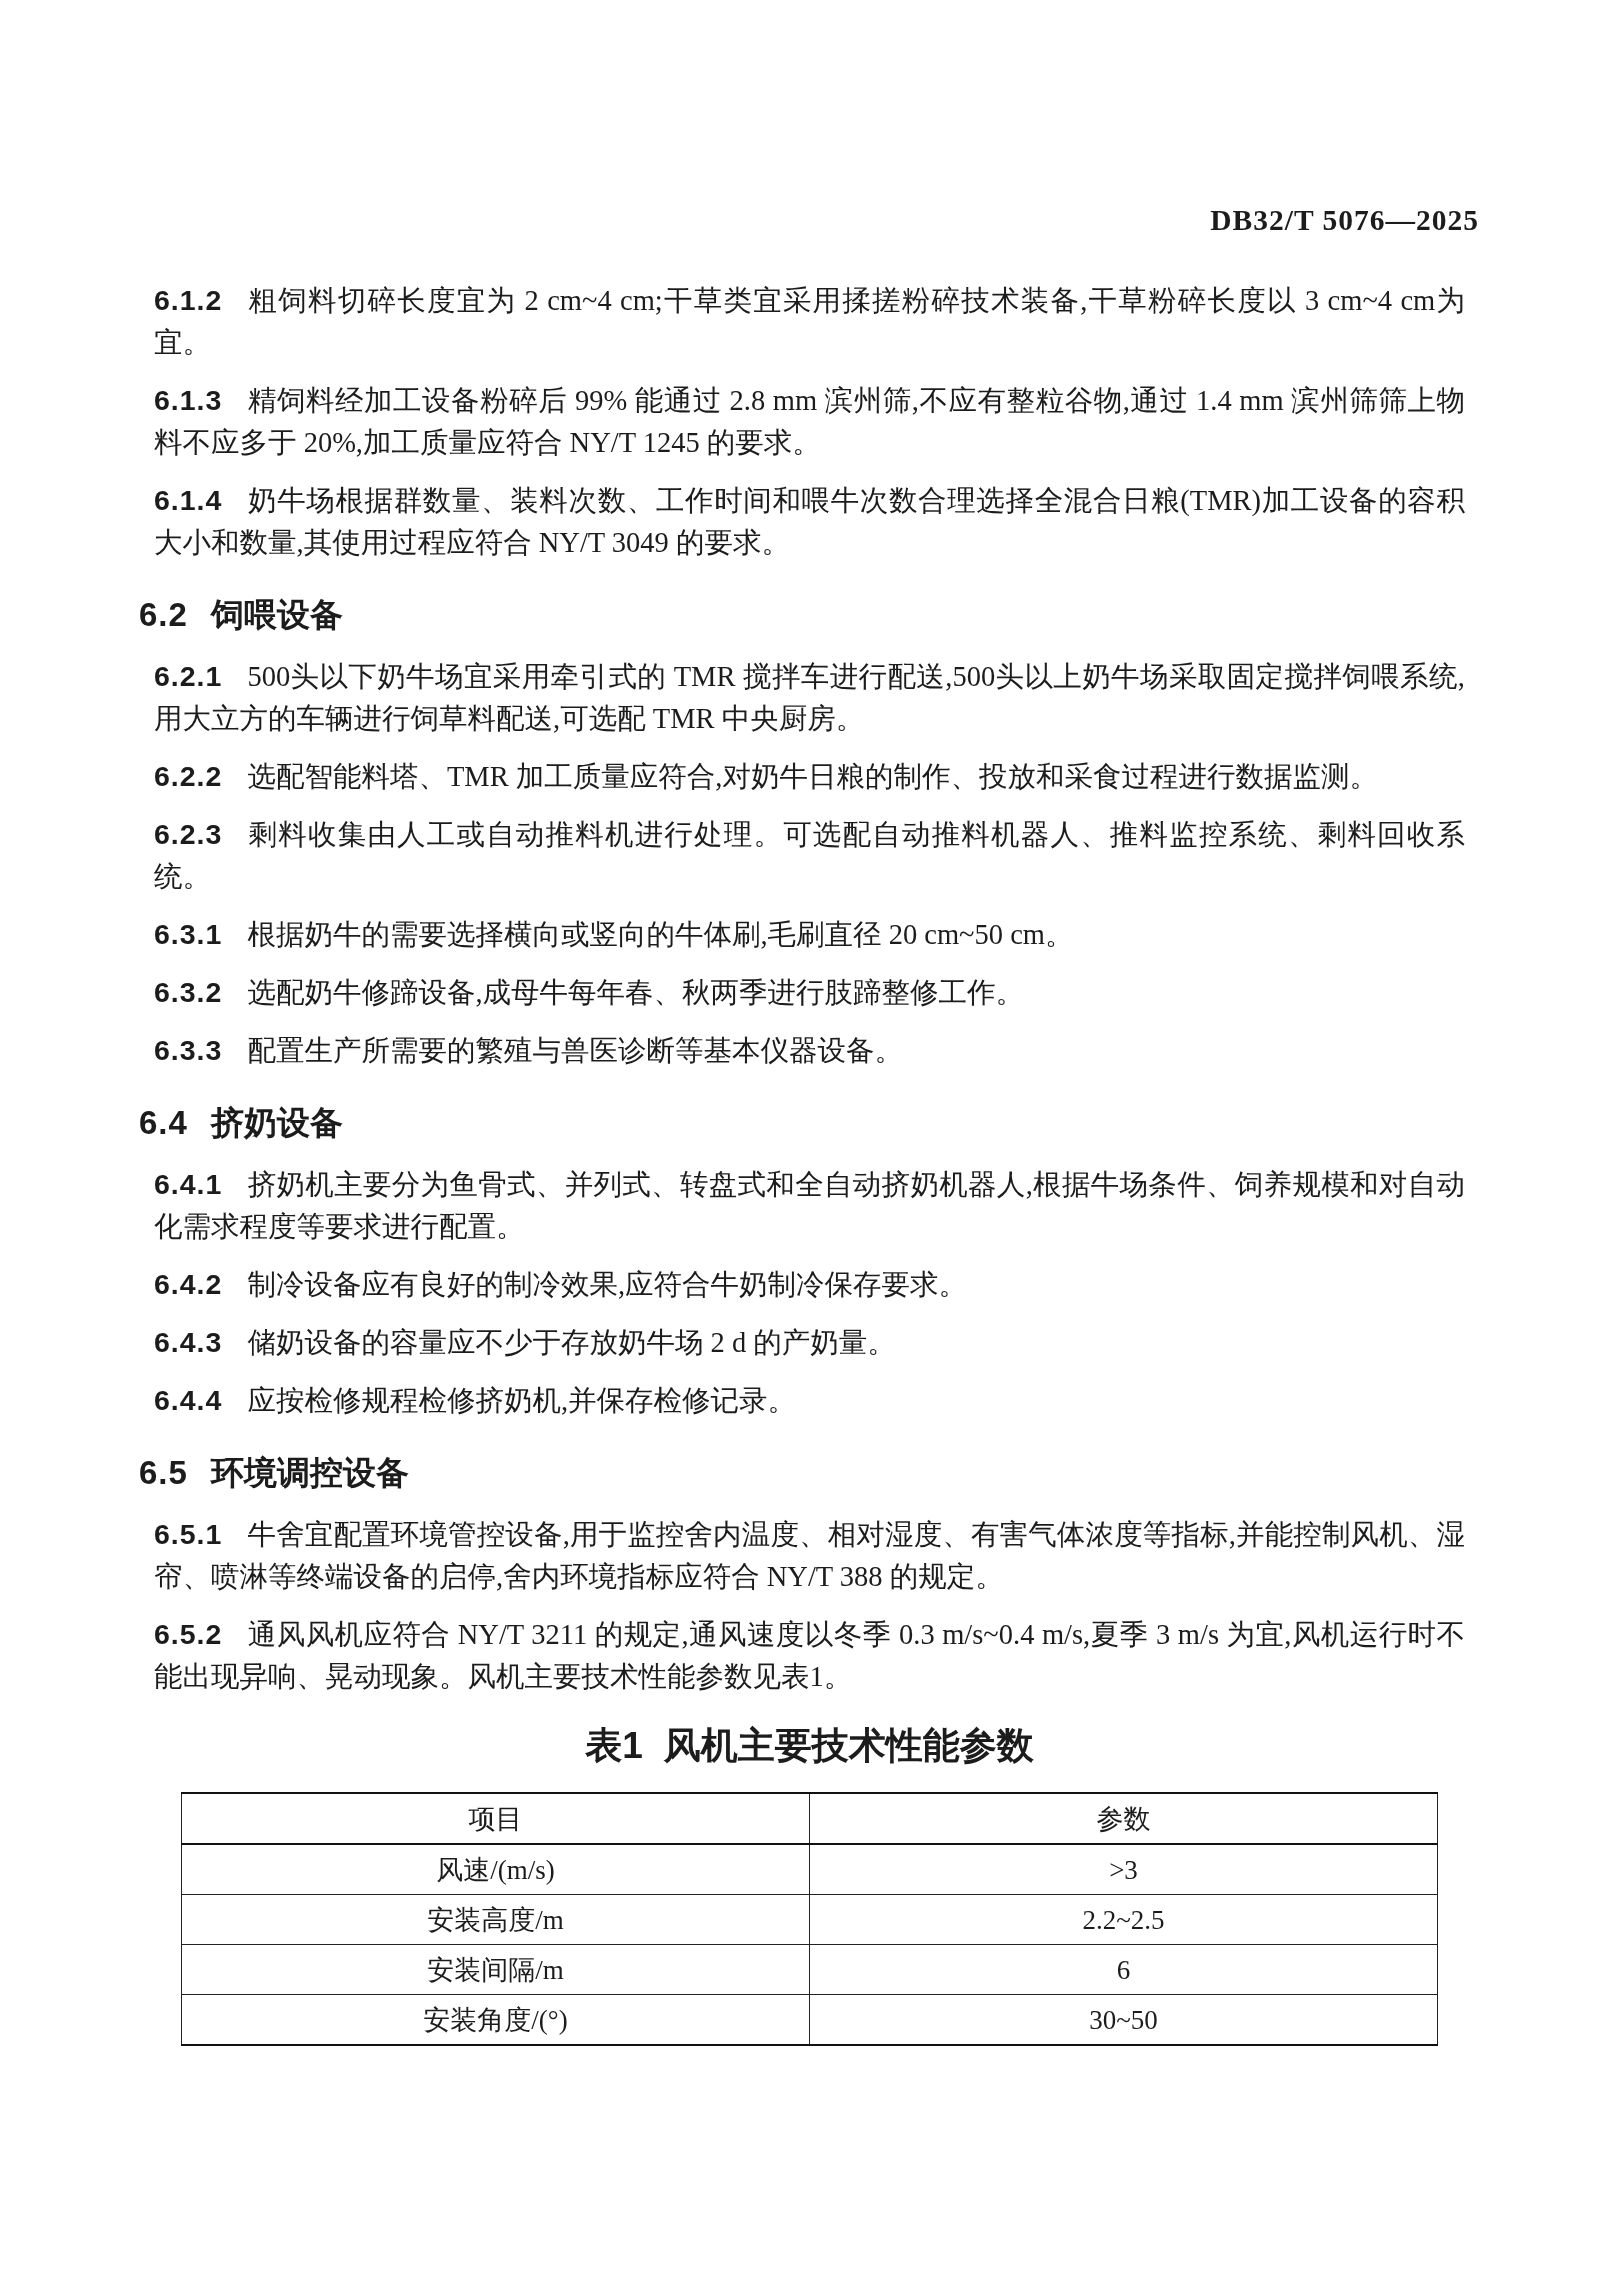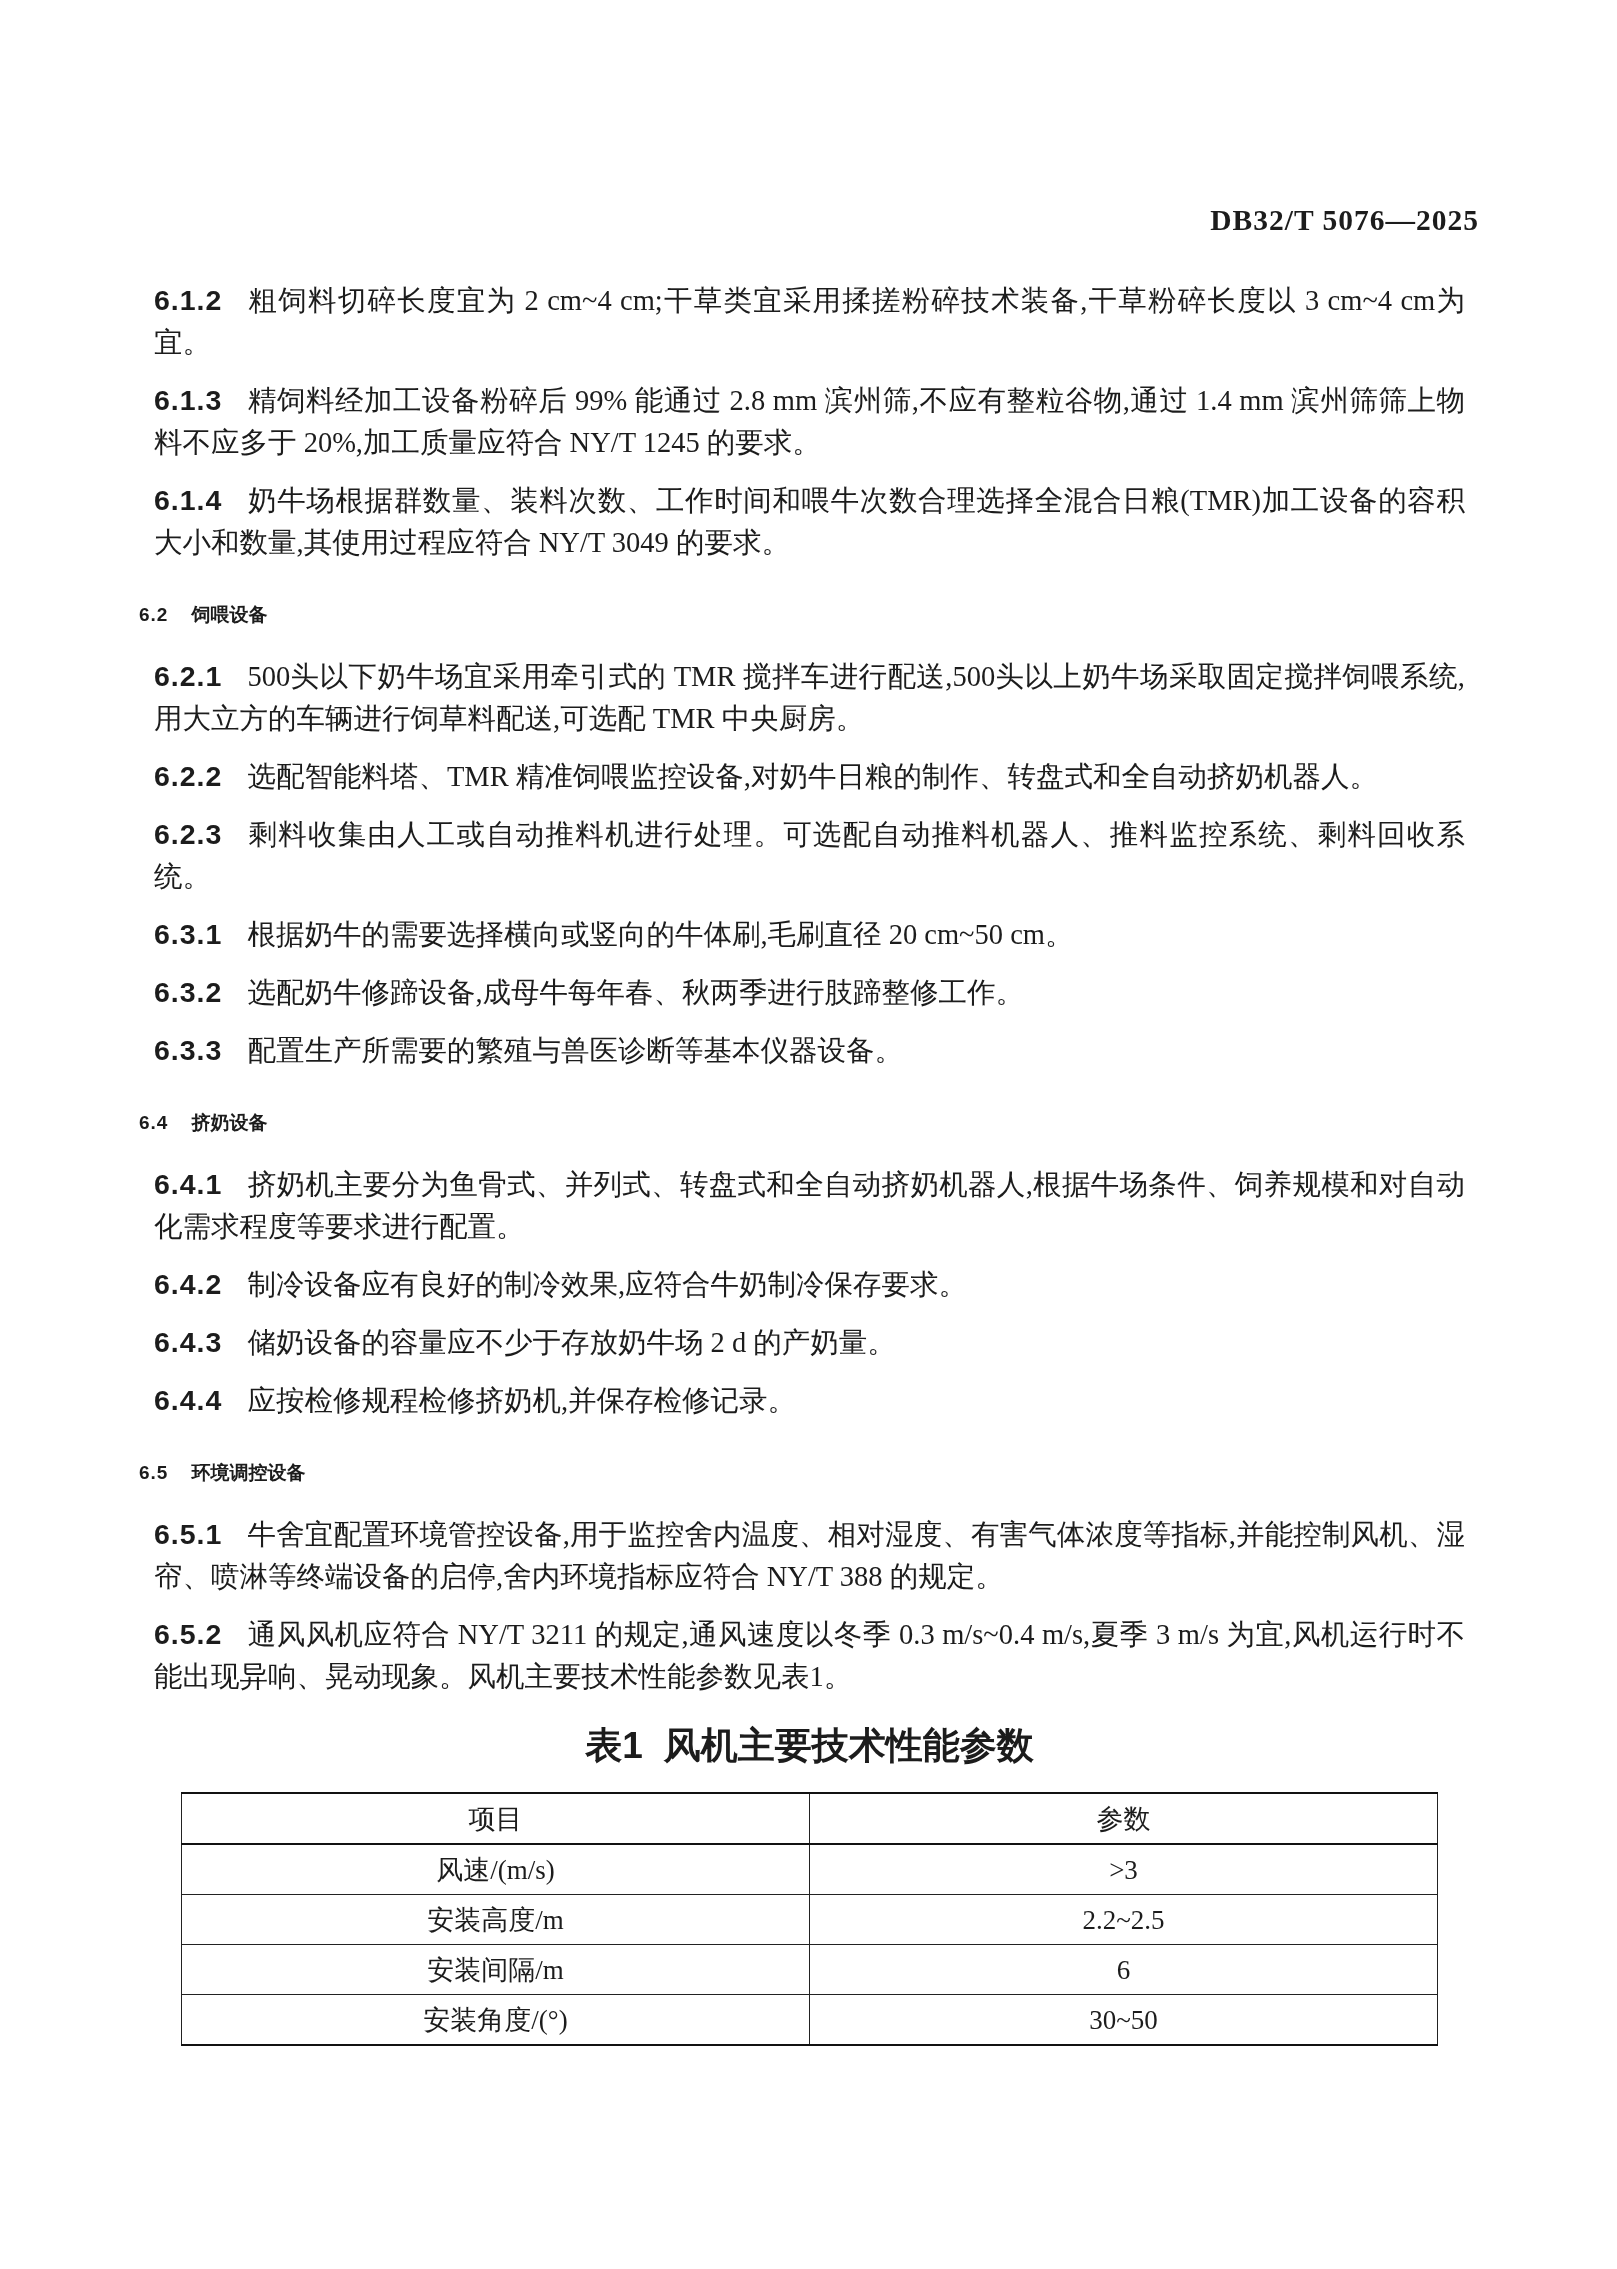--- a/index.html
+++ b/index.html
@@ -34,21 +34,21 @@
   .clause .num{
     font-family:"Liberation Sans", sans-serif;
     font-weight:bold;
     margin-right:25px;
     letter-spacing:1px;
   }
   .sec-heading{
     margin:30px 0 19px 0;
     font-family:"Liberation Sans", sans-serif;
     font-weight:bold;
-    font-size:19px;
+    font-size:33px;
   }
   .sec-heading .num{
     margin-right:23px;
     letter-spacing:1px;
   }
   .table-title{
     margin:27px 0 25px 0;
     text-align:center;
     font-family:"Liberation Sans", sans-serif;
     font-weight:bold;
@@ -113,21 +113,21 @@
 
     <h3 class="sec-heading">
       <span class="num">6.2</span><span>饲喂设备</span>
     </h3>
 
     <p class="clause">
       <span class="num">6.2.1</span><span>500头以下奶牛场宜采用牵引式的 TMR 搅拌车进行配送,500头以上奶牛场采取固定搅拌饲喂系统,用大立方的车辆进行饲草料配送,可选配 TMR 中央厨房。</span>
     </p>
 
     <p class="clause">
-      <span class="num">6.2.2</span><span>选配智能料塔、TMR 精准饲喂监控设备,对奶牛日粮的制作、转盘式和全自动挤奶机器人。</span>
+      <span class="num">6.2.2</span><span>选配智能料塔、TMR 加工质量应符合,对奶牛日粮的制作、投放和采食过程进行数据监测。</span>
     </p>
 
     <p class="clause">
       <span class="num">6.2.3</span><span>剩料收集由人工或自动推料机进行处理。可选配自动推料机器人、推料监控系统、剩料回收系统。</span>
     </p>
 
 
     <p class="clause">
       <span class="num">6.3.1</span><span>根据奶牛的需要选择横向或竖向的牛体刷,毛刷直径 20 cm~50 cm。</span>
     </p>

